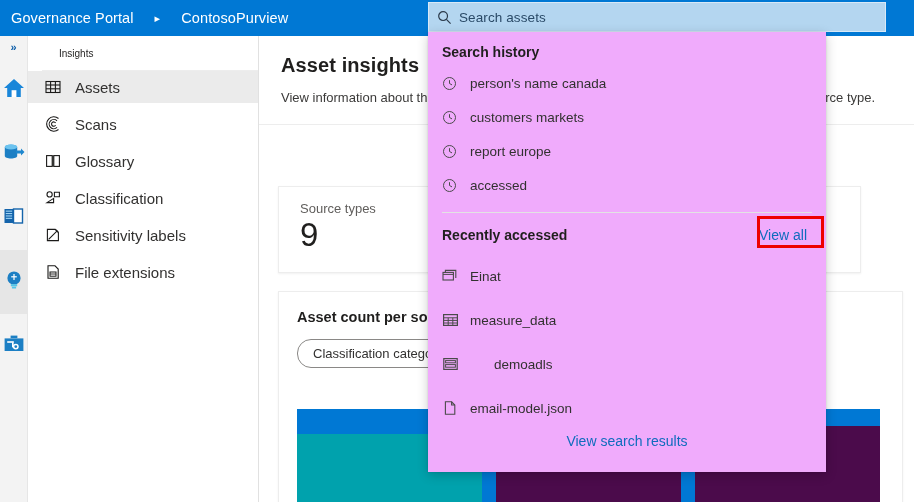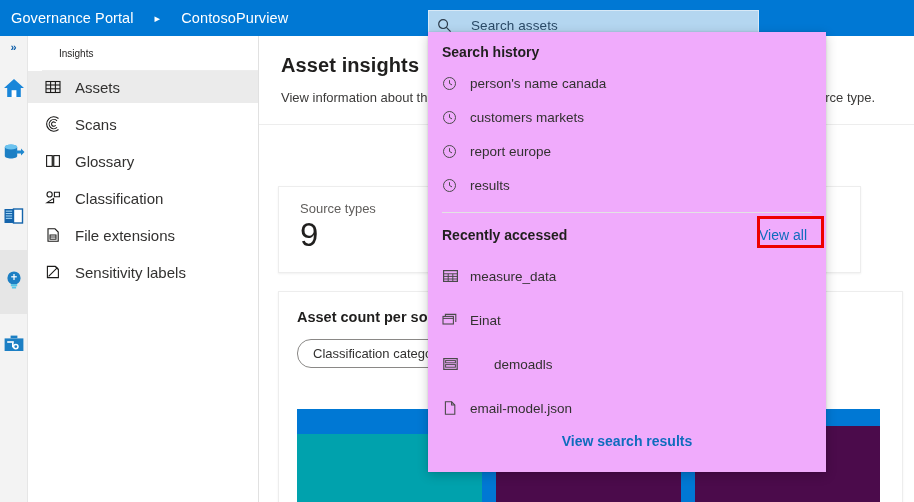--- a/index.html
+++ b/index.html
@@ -41,29 +41,28 @@
     margin: 0 9px;
     font-size: 11px;
     line-height: 1;
     position: relative;
     top: 0px;
   }
 
   
   .searchbox {
     position: absolute;
-    left: 428px; top: 10px;
-    width: 331px; height: 30px;
+    left: 428px; top: 2px;
+    width: 458px; height: 30px;
     background: #b4d6f0;
     border: 1px solid #d8e9f7;
     box-sizing: border-box;
     display: flex;
     align-items: center;
     z-index: 41;
-    gap: 12px;
   }
   .search-ico {
     width: 30px;
     display: flex;
     align-items: center;
     justify-content: center;
     flex: 0 0 auto;
     color: #2b3a4a;
   }
   .search-ph {
@@ -283,21 +282,20 @@
     background: #e3e3e3;
     margin: 10px 14px 0 14px;
   }
   .fly-footer {
     position: absolute;
     left: 0; right: 0; bottom: 0;
     height: 62px;
     display: flex;
     align-items: center;
     justify-content: center;
-    font-weight: bold;
   }
   .fly-footer-link {
     font-size: 14px;
     color: #0f6cbd;
     cursor: pointer;
   }
 
   
   .annot {
     position: absolute;
@@ -416,37 +414,37 @@
         <path d="M9.4 2.2 L14.4 2.2 L14.4 6.8 L9.4 6.8 Z" fill="none" stroke="#1b1a19" stroke-width="1.1"></path>
         <path d="M2 12.6 L8.6 8.4 L8.6 12.6 Z" fill="none" stroke="#1b1a19" stroke-width="1.1"></path>
       </svg>
     </span>
     <span class="nav-label">Classification</span>
   </div>
 
   <div class="nav-item">
     <span class="nav-ico">
       <svg width="16" height="16" viewBox="0 0 16 16">
+        <path d="M2.4 2.4 L10.2 2.4 L13.4 5.6 L13.4 13.6 L2.4 13.6 Z" fill="none" stroke="#1b1a19" stroke-width="1.1"></path>
+        <line x1="3.6" y1="12.4" x2="12.4" y2="3.6" stroke="#1b1a19" stroke-width="1.1"></line>
+        <line x1="10.6" y1="2.6" x2="13.2" y2="5.2" stroke="#1b1a19" stroke-width="1.1"></line>
+      </svg>
+    </span>
+    <span class="nav-label">Sensitivity labels</span>
+  </div>
+
+  <div class="nav-item">
+    <span class="nav-ico">
+      <svg width="16" height="16" viewBox="0 0 16 16">
         <path d="M3 1.8 L10 1.8 L13.2 5 L13.2 14.2 L3 14.2 Z" fill="none" stroke="#1b1a19" stroke-width="1.1"></path>
         <rect x="5" y="8" width="6" height="4.2" fill="none" stroke="#1b1a19" stroke-width="1"></rect>
         <line x1="5" y1="10" x2="11" y2="10" stroke="#1b1a19" stroke-width="0.9"></line>
       </svg>
     </span>
     <span class="nav-label">File extensions</span>
-  </div>
-
-  <div class="nav-item">
-    <span class="nav-ico">
-      <svg width="16" height="16" viewBox="0 0 16 16">
-        <path d="M2.4 2.4 L10.2 2.4 L13.4 5.6 L13.4 13.6 L2.4 13.6 Z" fill="none" stroke="#1b1a19" stroke-width="1.1"></path>
-        <line x1="3.6" y1="12.4" x2="12.4" y2="3.6" stroke="#1b1a19" stroke-width="1.1"></line>
-        <line x1="10.6" y1="2.6" x2="13.2" y2="5.2" stroke="#1b1a19" stroke-width="1.1"></line>
-      </svg>
-    </span>
-    <span class="nav-label">Sensitivity labels</span>
   </div>
 </div>
 
 <div class="main">
 
   <div class="page-head">
     <div class="page-title">Asset insights</div>
     <div class="page-desc">View information about the assets in your catalog, such as where they're associated with a source type.</div>
   </div>
 
@@ -534,57 +532,57 @@
   </div>
 
   <div class="fly-row">
     <span class="fly-row-ico">
       <svg width="15" height="15" viewBox="0 0 15 15">
         <circle cx="7.5" cy="7.5" r="6" fill="none" stroke="#4a4a4a" stroke-width="1"></circle>
         <line x1="7.5" y1="4.2" x2="7.5" y2="7.5" stroke="#4a4a4a" stroke-width="1"></line>
         <line x1="7.5" y1="7.5" x2="10" y2="8.9" stroke="#4a4a4a" stroke-width="1"></line>
       </svg>
     </span>
-    <span>results</span>
+    <span>accessed</span>
   </div>
 
   <div class="fly-divider"></div>
 
   <div class="fly-section-head" style="padding-top:11px;">
     <span class="fly-section-title">Recently accessed</span>
     <span class="fly-viewall">View all</span>
   </div>
 
   <div style="height:8px;"></div>
+
+  <div class="fly-row" style="height:44px;">
+    <span class="fly-row-ico">
+      <svg width="17" height="16" viewBox="0 0 17 16">
+        <rect x="1" y="4.4" width="10.4" height="7.6" fill="none" stroke="#4a4a4a" stroke-width="1.1"></rect>
+        <path d="M3.4 4.4 L3.4 2.4 L13.8 2.4 L13.8 10" fill="none" stroke="#4a4a4a" stroke-width="1.1"></path>
+        <line x1="1" y1="6.4" x2="11.4" y2="6.4" stroke="#4a4a4a" stroke-width="1"></line>
+      </svg>
+    </span>
+    <span>Einat</span>
+  </div>
 
   <div class="fly-row" style="height:44px;">
     <span class="fly-row-ico">
       <svg width="17" height="16" viewBox="0 0 17 16">
         <rect x="1.6" y="2.6" width="13.8" height="10.8" fill="none" stroke="#4a4a4a" stroke-width="1.2"></rect>
         <line x1="1.6" y1="5.8" x2="15.4" y2="5.8" stroke="#4a4a4a" stroke-width="1"></line>
         <line x1="1.6" y1="8.4" x2="15.4" y2="8.4" stroke="#4a4a4a" stroke-width="1"></line>
         <line x1="1.6" y1="11" x2="15.4" y2="11" stroke="#4a4a4a" stroke-width="1"></line>
         <line x1="6.2" y1="5.8" x2="6.2" y2="13.4" stroke="#4a4a4a" stroke-width="1"></line>
         <line x1="10.8" y1="5.8" x2="10.8" y2="13.4" stroke="#4a4a4a" stroke-width="1"></line>
       </svg>
     </span>
     <span>measure_data</span>
   </div>
 
-  <div class="fly-row" style="height:44px;">
-    <span class="fly-row-ico">
-      <svg width="17" height="16" viewBox="0 0 17 16">
-        <rect x="1" y="4.4" width="10.4" height="7.6" fill="none" stroke="#4a4a4a" stroke-width="1.1"></rect>
-        <path d="M3.4 4.4 L3.4 2.4 L13.8 2.4 L13.8 10" fill="none" stroke="#4a4a4a" stroke-width="1.1"></path>
-        <line x1="1" y1="6.4" x2="11.4" y2="6.4" stroke="#4a4a4a" stroke-width="1"></line>
-      </svg>
-    </span>
-    <span>Einat</span>
-  </div>
-
   <div class="fly-row" style="height:44px;gap:24px;">
     <span class="fly-row-ico">
       <svg width="17" height="16" viewBox="0 0 17 16">
         <rect x="1.8" y="2.6" width="13.4" height="10.8" fill="none" stroke="#4a4a4a" stroke-width="1.2"></rect>
         <rect x="3.6" y="4.6" width="9.8" height="2.2" fill="none" stroke="#4a4a4a" stroke-width="1"></rect>
         <rect x="3.6" y="8.6" width="9.8" height="2.6" fill="none" stroke="#4a4a4a" stroke-width="1"></rect>
       </svg>
     </span>
     <span>demoadls</span>
   </div>

